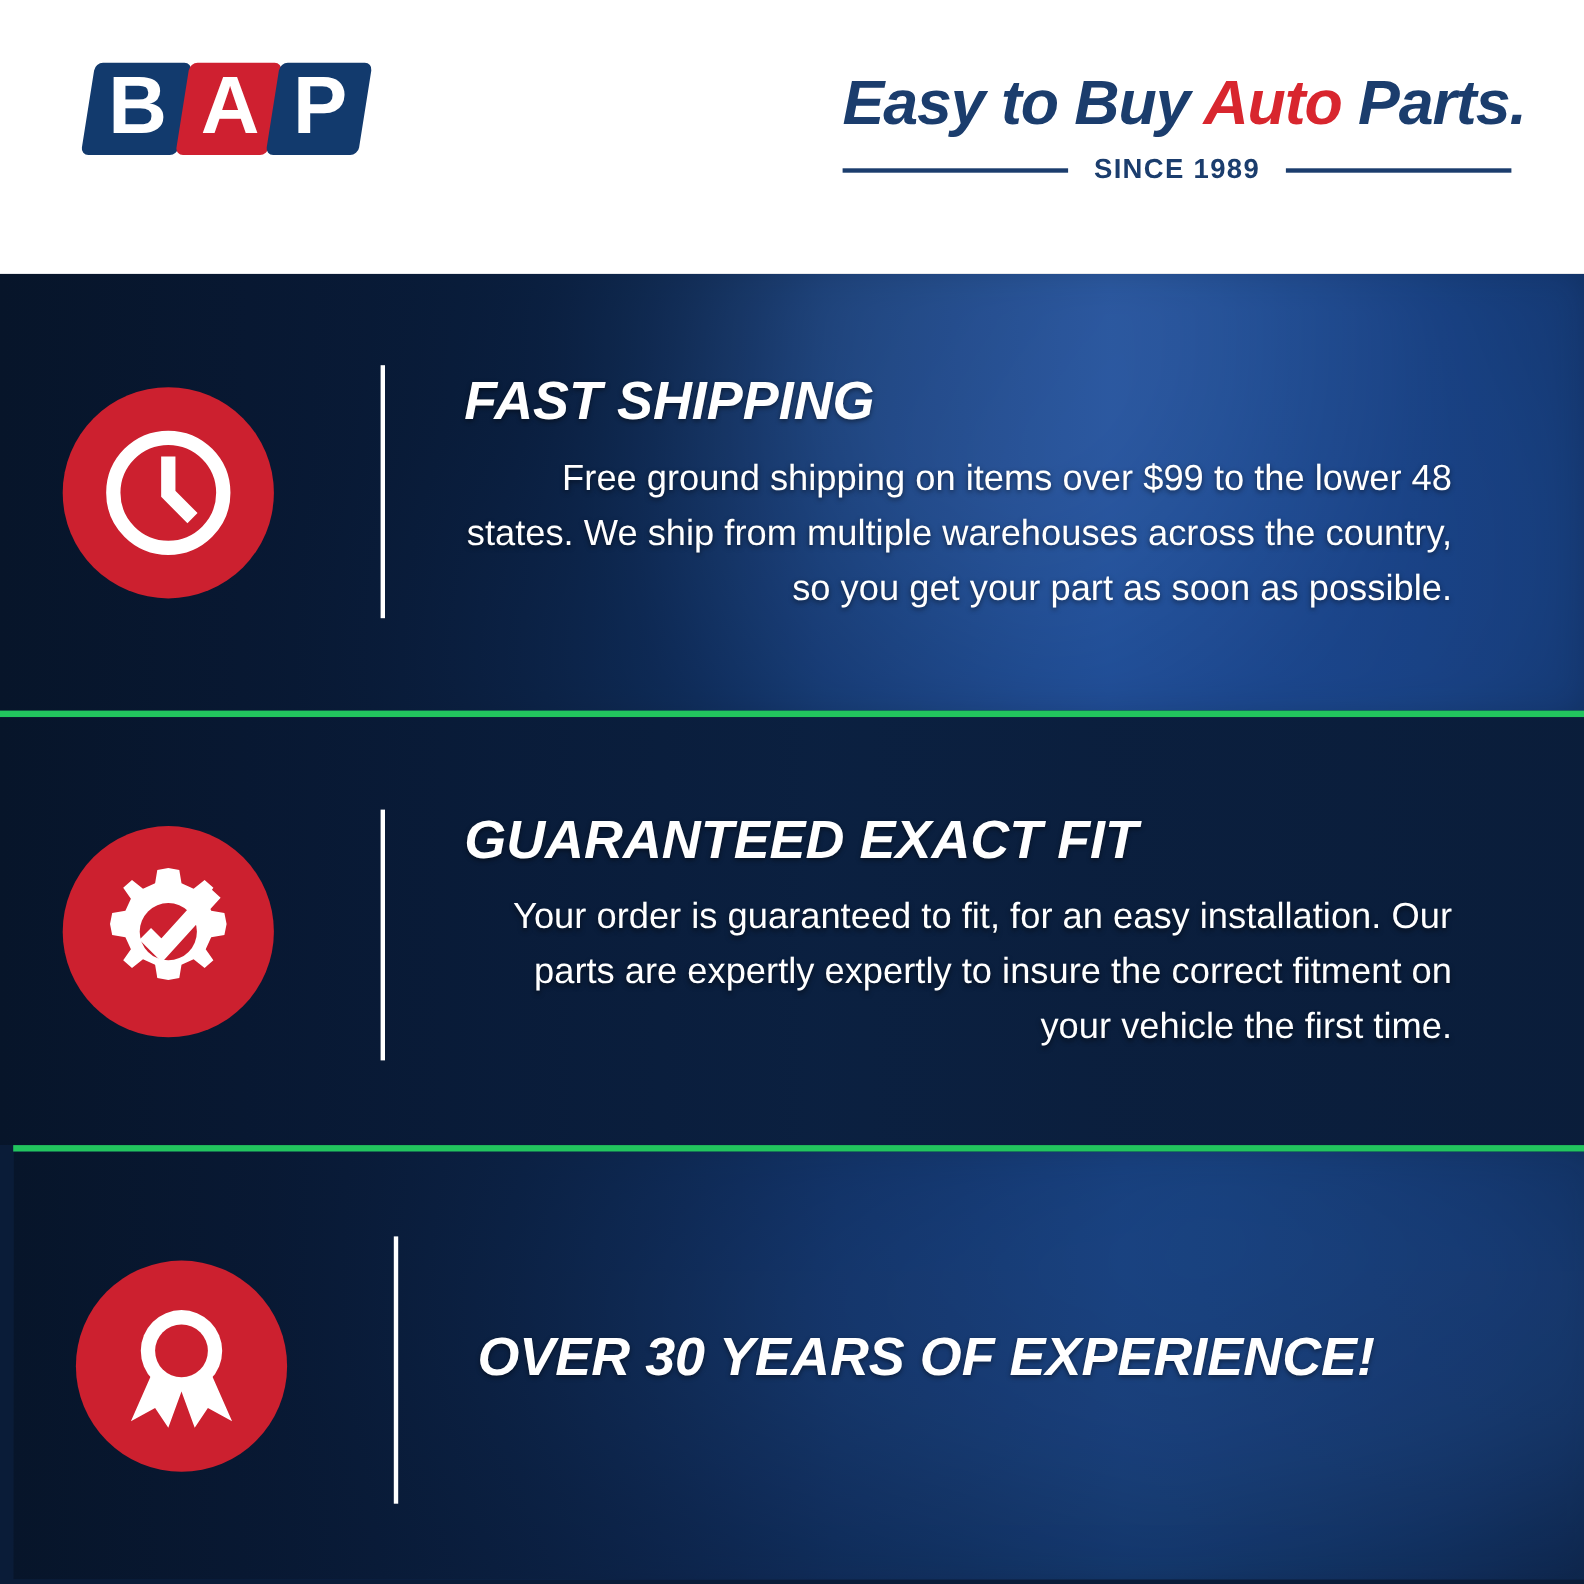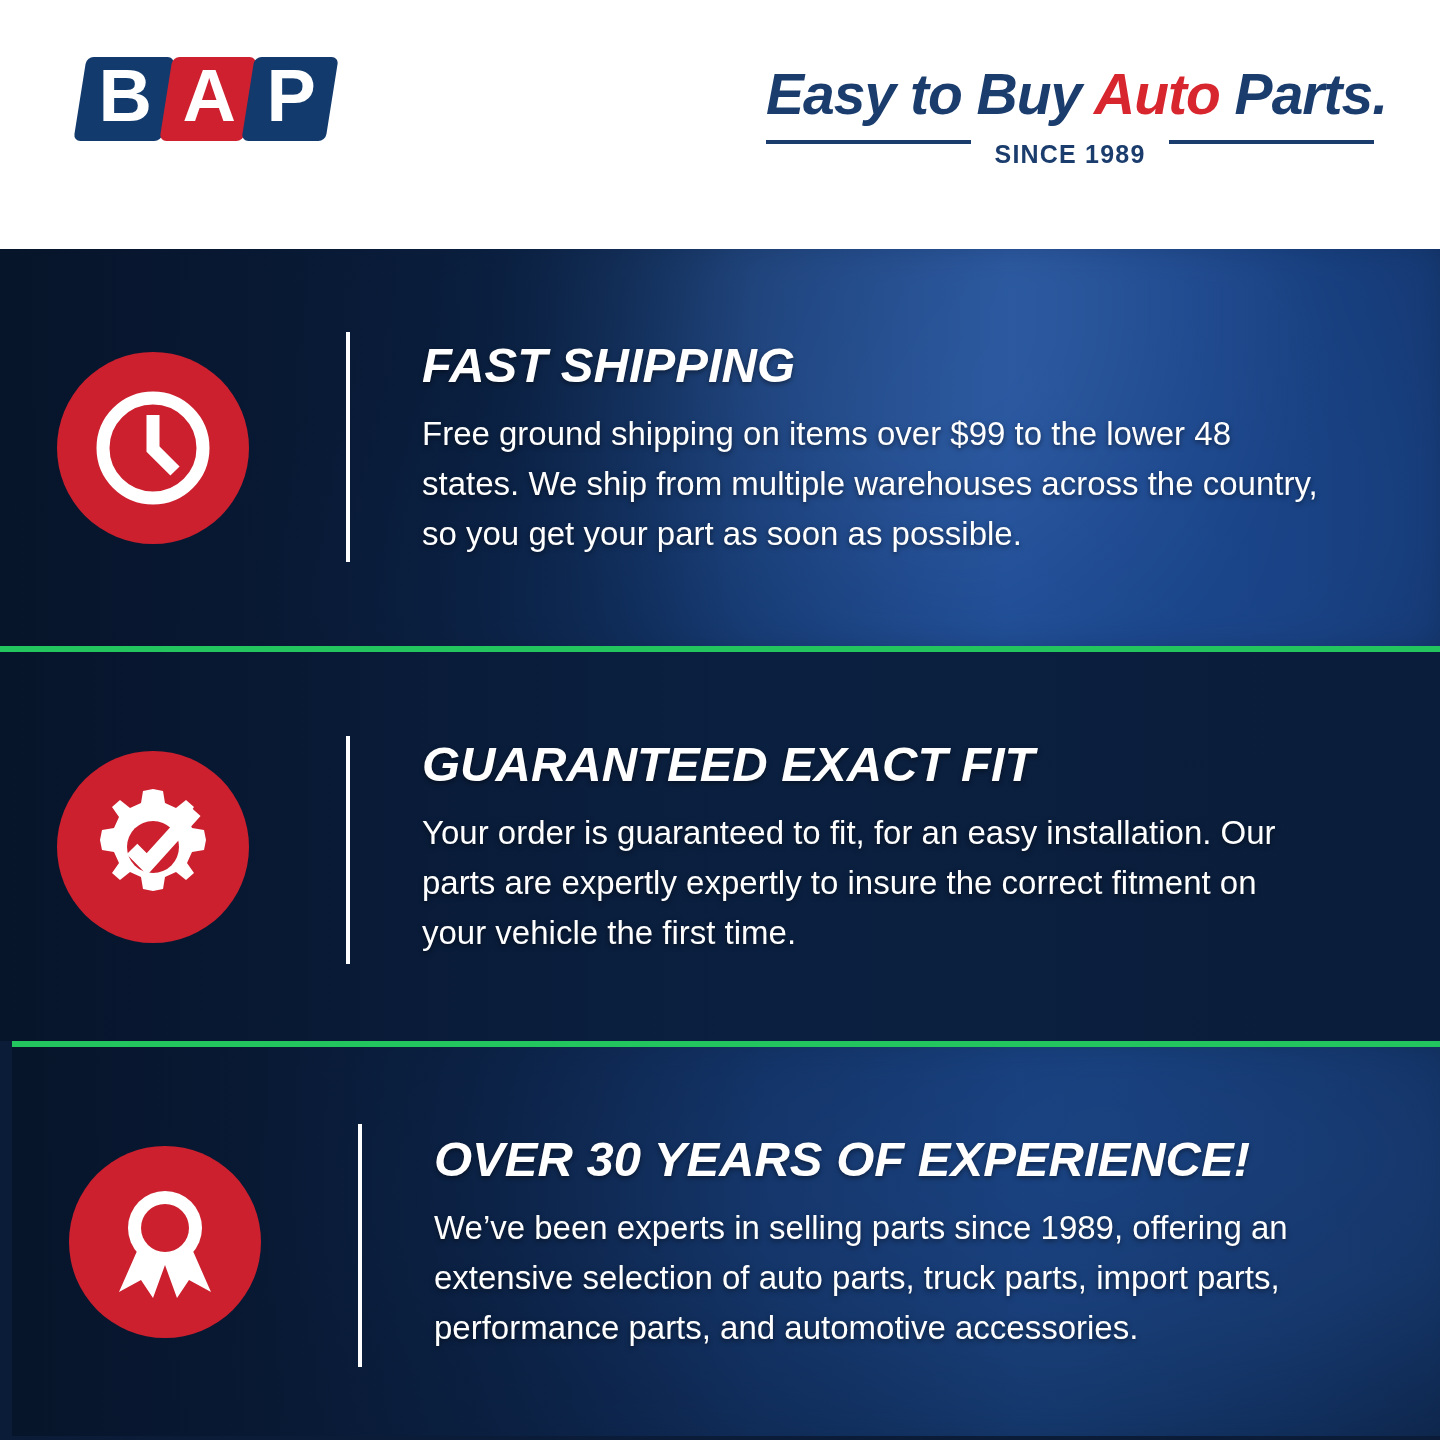--- a/index.html
+++ b/index.html
@@ -49,21 +49,21 @@
 
   
   .tagline-wrap { position:absolute; left:766px; top:60px; width:610px; }
   .tagline {
     font-family:"Liberation Sans", sans-serif;
     font-weight:bold; font-style:italic; font-size:57px; line-height:68px;
     color:#1b3d6d; white-space:nowrap; letter-spacing:-1px;
   }
   .tagline .red { color:#d8262e; }
   .since-row {
-    display:flex; gap:24px;
+    display:flex; align-items:center; gap:24px;
     margin-top:12px; width:608px;
   }
   .since-row .rule { flex:1 1 auto; height:4px; background:#1b3d6d; }
   .since-row .rule.left  { max-width:212px; }
   .since-row .rule.right { max-width:212px; }
   .since-txt {
     font-weight:bold; font-size:25px; letter-spacing:1.2px;
     color:#1b3d6d; white-space:nowrap;
   }
 
@@ -135,20 +135,21 @@
     font-weight:bold; font-style:italic; color:#ffffff;
     font-size:49px; line-height:56px; letter-spacing:0px;
     text-shadow:0 2px 5px rgba(0,0,0,.45);
     margin-bottom:16px;
   }
   .p-body {
     font-family:"Liberation Sans", sans-serif;
     color:#ffffff; font-size:33px; line-height:50px;
     text-shadow:0 2px 5px rgba(0,0,0,.5);
     max-width:905px;
+    text-align:right;
   }
 </style>
 </head>
 <body>
 
 <div class="page">
 
   <div class="header">
 
     <div class="logo-wrap">
@@ -237,19 +238,18 @@
                 <path d="M38 62 L16 112 L38 100 L50 118 L66 74 Z"></path>
                 <path d="M86 62 L108 112 L86 100 L74 118 L58 74 Z"></path>
                 <circle cx="62" cy="48" r="37"></circle>
               </g>
               <circle cx="62" cy="48" r="24" fill="#cc202f"></circle>
             </svg>
           </div>
         </div>
         <div class="txt-col">
           <div class="p-title">OVER 30 YEARS OF EXPERIENCE!</div>
-          <div class="p-body">We’ve been experts in selling parts since 1989, offering an extensive selection of auto parts, truck parts, import parts, performance parts, and automotive accessories.</div>
         </div>
       </div>
     </div>
 
   </div>
 </div>
 
 </body></html>

